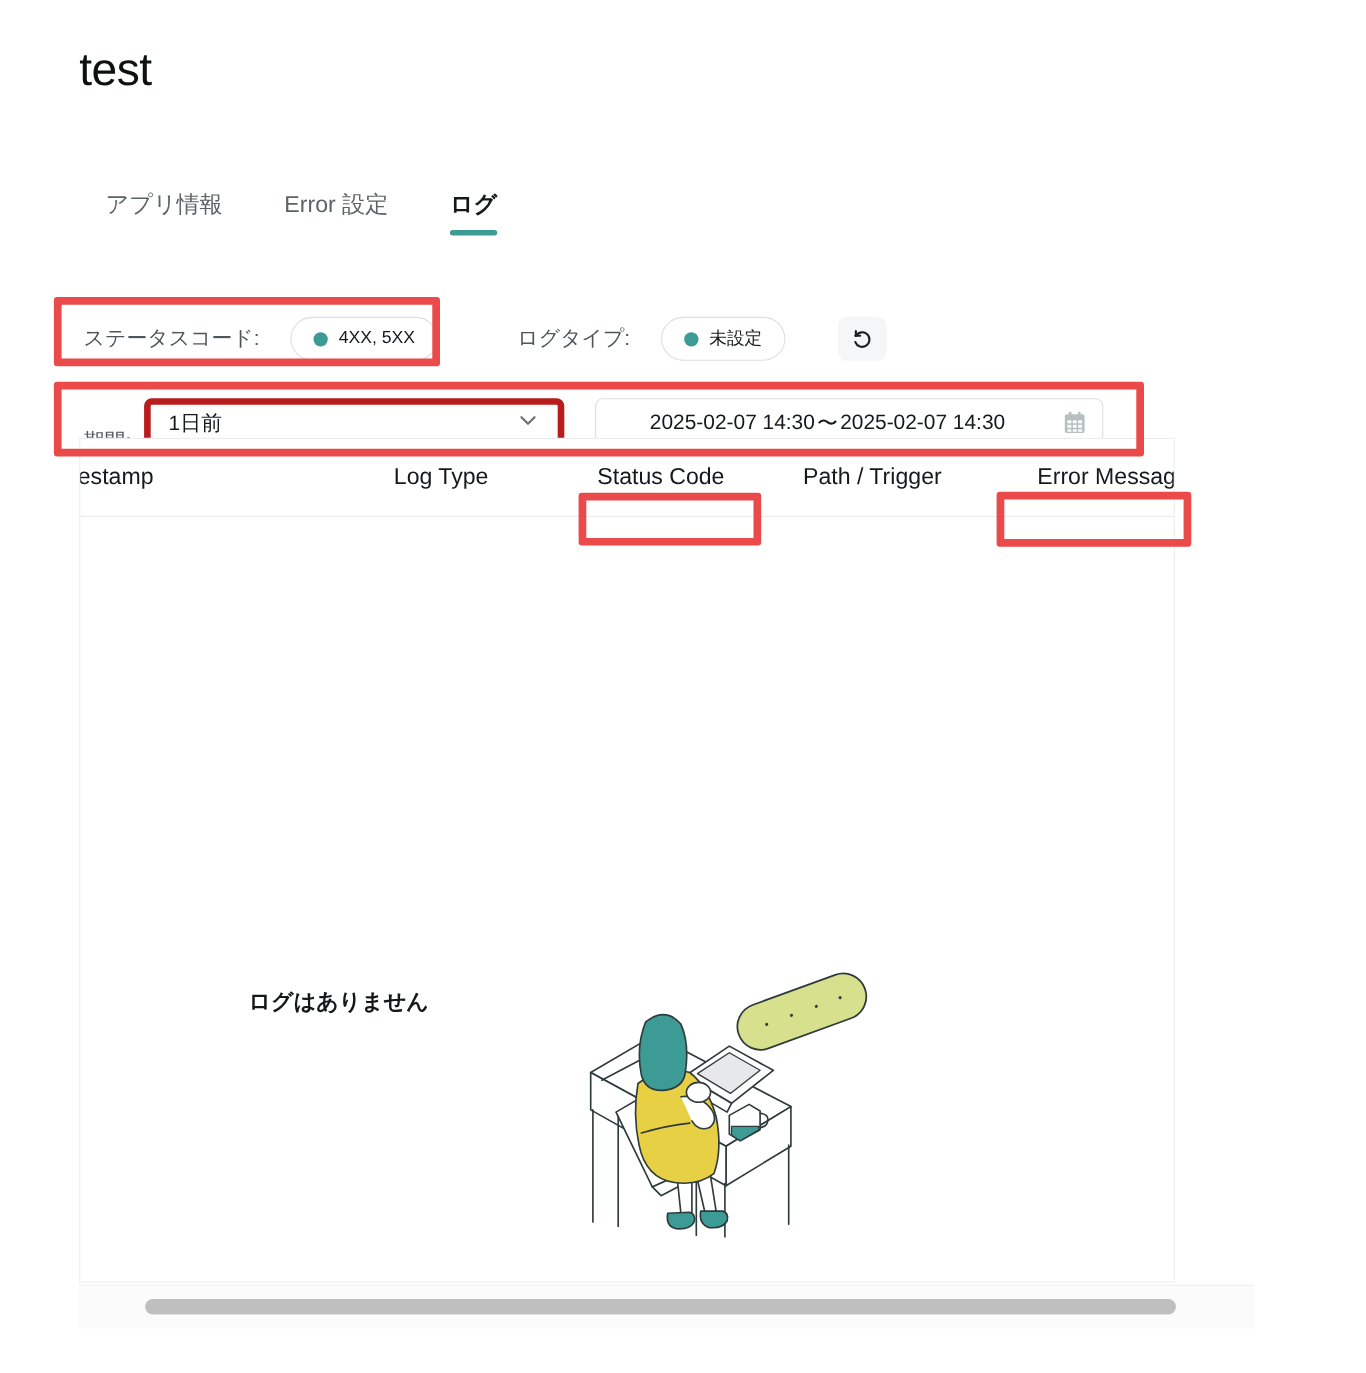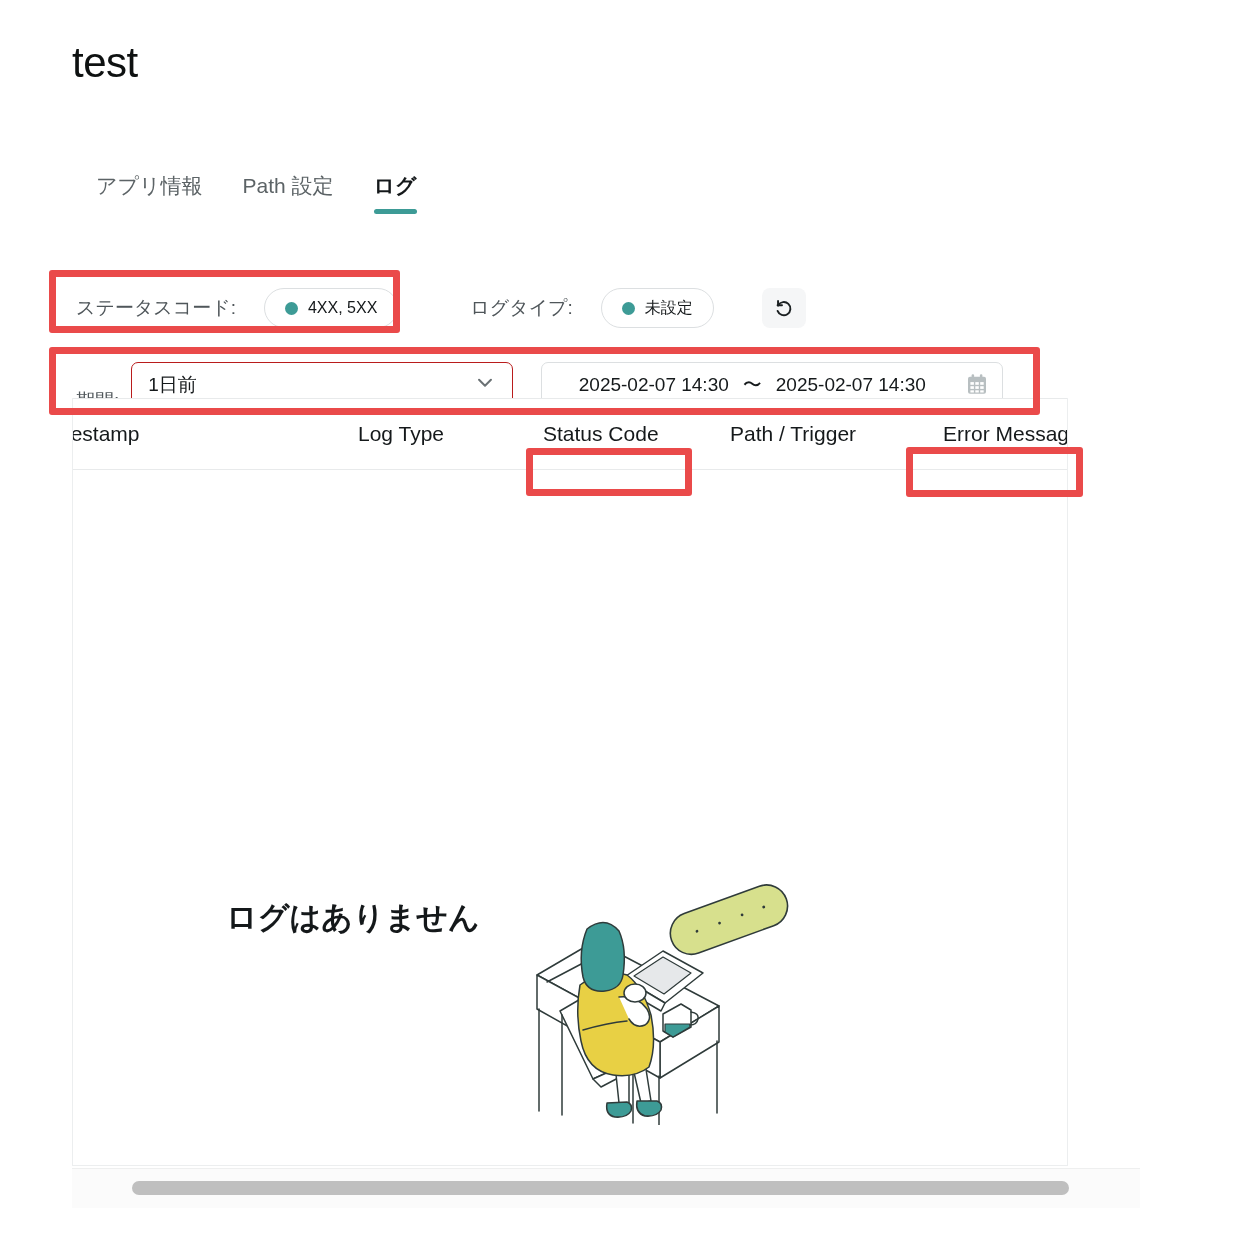--- a/index.html
+++ b/index.html
@@ -29,21 +29,21 @@
     line-height: 1.1;
   }
 
   
   .tabs {
     position: absolute;
     left: 96px;
     top: 172px;
     display: flex;
     align-items: flex-start;
-    gap: 40px;
+    gap: 56px;
   }
   .tab {
     position: relative;
     font-size: 21px;
     color: #5c6366;
     padding-bottom: 20px;
     cursor: pointer;
     white-space: nowrap;
   }
   .tab.active {
@@ -123,21 +123,21 @@
     font-size: 19px;
     color: #4f565a;
     margin-right: 12px;
     white-space: nowrap;
     margin-top: 32px;
   }
   .select-box {
     position: relative;
     width: 382px;
     height: 46px;
-    border: 1px solid #b91c1c;
+    border: 6px solid #b91c1c;
     border-radius: 7px;
     background: #fff;
     display: flex;
     align-items: center;
     padding: 0 16px;
     font-size: 19px;
     color: #15191b;
     cursor: pointer;
   }
   .select-box .chev {
@@ -151,21 +151,21 @@
     margin-left: 28px;
     position: relative;
     width: 462px;
     height: 46px;
     border: 1px solid #dcdfe1;
     border-radius: 7px;
     background: #fff;
     display: flex;
     align-items: center;
     justify-content: center;
-    gap: 14px;
+    gap: 2px;
     font-size: 19px;
     color: #15191b;
     cursor: pointer;
     padding-right: 40px;
   }
   .date-box .cal {
     position: absolute;
     right: 14px;
     top: 50%;
     transform: translateY(-50%);
@@ -208,21 +208,21 @@
   .table-body {
     position: relative;
     height: 694px;
   }
 
   
   .empty-text {
     position: absolute;
     left: 153px;
     top: 427px;
-    font-size: 31px;
+    font-size: 20px;
     font-weight: bold;
     color: #14181a;
     white-space: nowrap;
   }
   .empty-illustration {
     position: absolute;
     left: 450px;
     top: 405px;
   }
 
@@ -262,21 +262,21 @@
 </style>
 </head>
 <body>
 
 <div id="page">
 
   <div class="page-title">test</div>
 
   <div class="tabs">
     <div class="tab">アプリ情報</div>
-    <div class="tab">Path 設定</div>
+    <div class="tab">Error 設定</div>
     <div class="tab active">ログ</div>
   </div>
 
   <div class="filter-row-1">
     <span class="filter-label">ステータスコード:</span>
     <span class="chip">
       <span class="dot"></span>
       <span>4XX, 5XX</span>
     </span>
 

